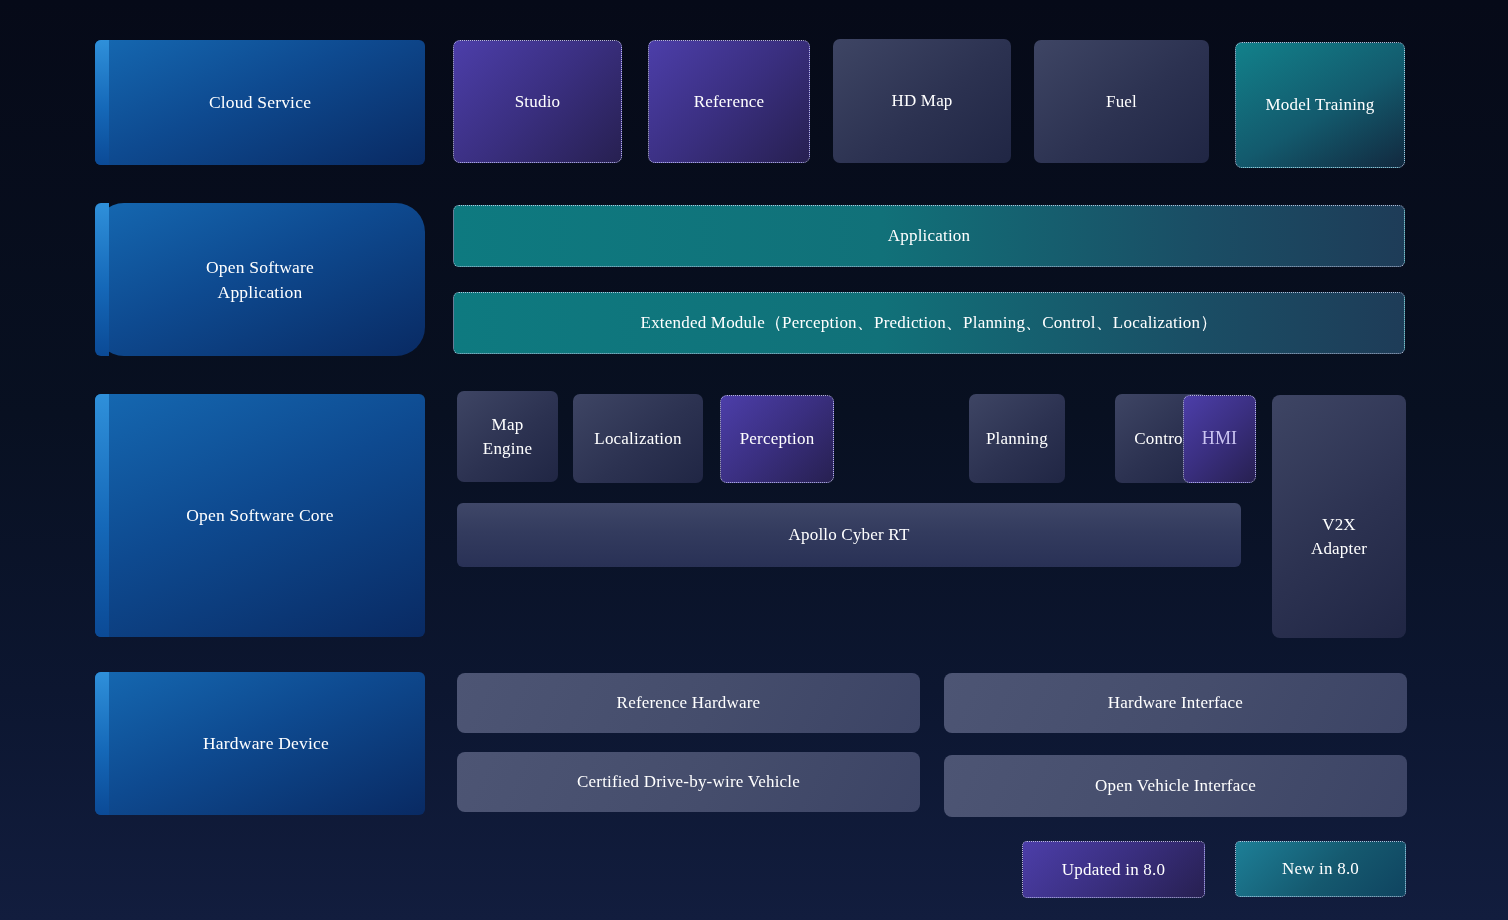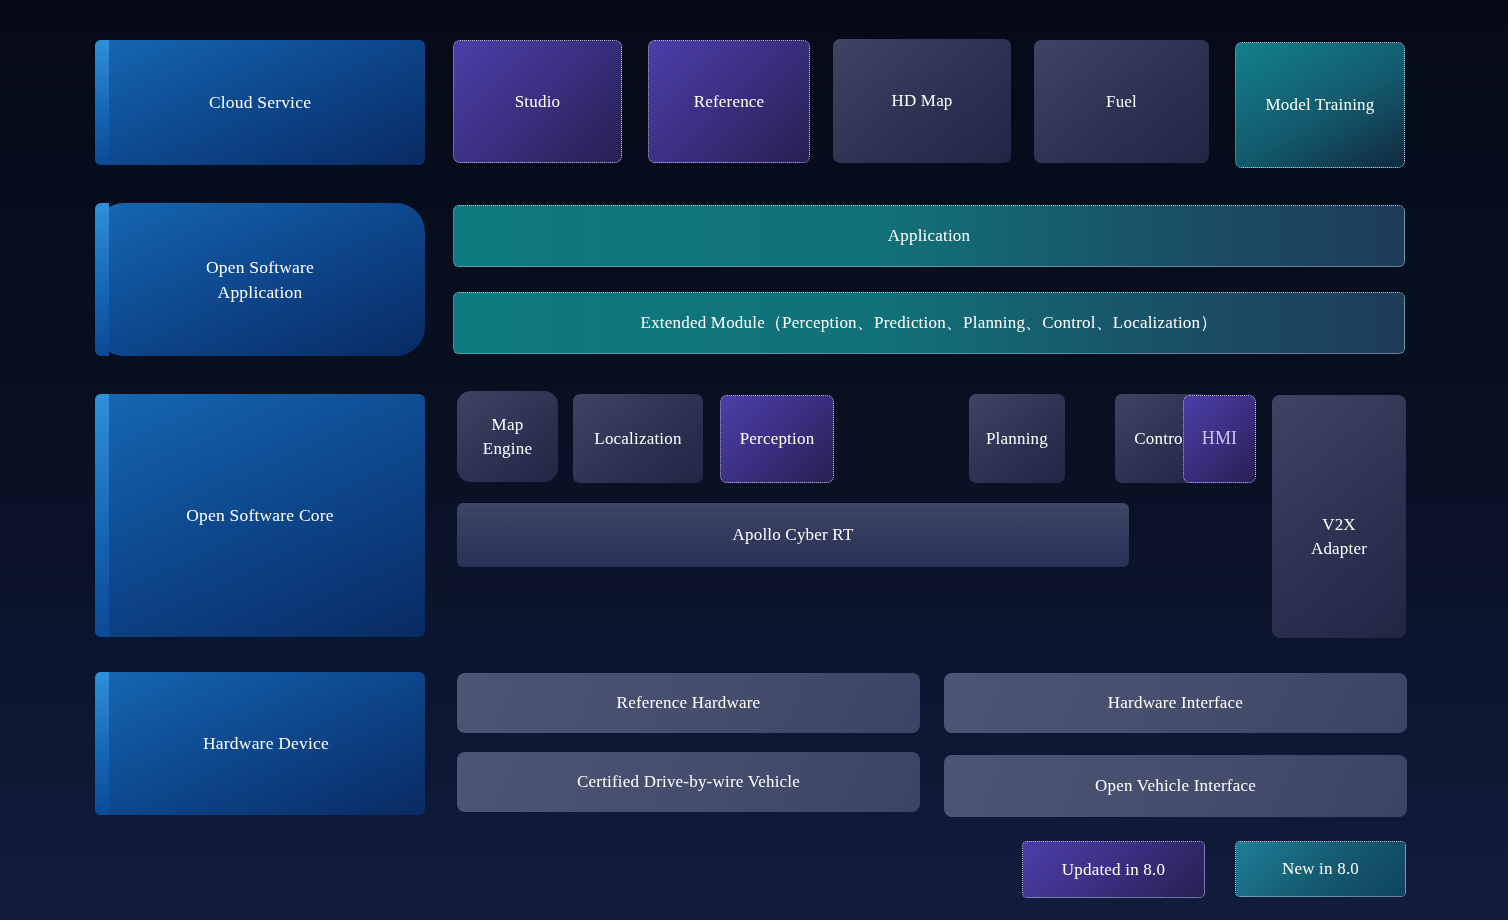--- a/index.html
+++ b/index.html
@@ -105,42 +105,42 @@
     <span>Model Training</span>
   </div>
 
   <div class="block bar-teal" style="left:453px; top:205px; width:952px; height:62px;">
     <span>Application</span>
   </div>
   <div class="block bar-teal" style="left:453px; top:292px; width:952px; height:62px;">
     <span>Extended Module（Perception、Prediction、Planning、Control、Localization）</span>
   </div>
 
-  <div class="block chip-dark narrow-sm" style="left:457px; top:391px; width:101px; height:91px;border-radius:14px;">
+  <div class="block chip-dark narrow-sm" style="left:457px; top:391px; width:101px; height:91px;">
     <span>Map Engine</span>
   </div>
   <div class="block chip-dark" style="left:573px; top:394px; width:130px; height:89px;">
     <span>Localization</span>
   </div>
   <div class="block chip-purple" style="left:720px; top:395px; width:114px; height:88px;">
     <span>Perception</span>
   </div>
   <div class="block chip-dark" style="left:969px; top:394px; width:96px; height:89px;">
     <span>Planning</span>
   </div>
   <div class="block chip-dark" style="left:1078px; top:394px; width:92px; height:89px;margin-left:37px;">
     <span>Control</span>
   </div>
   <div class="block chip-purple hmi-text" style="left:1183px; top:395px; width:73px; height:88px; font-size:18px;">
     <span>HMI</span>
   </div>
   <div class="block chip-dark narrow" style="left:1272px; top:395px; width:134px; height:243px; border-radius:8px;">
     <span>V2X Adapter</span>
   </div>
-  <div class="block bar-slate" style="left:457px; top:503px; width:672px; height:64px;">
+  <div class="block bar-slate" style="left:457px; top:503px; width:784px; height:64px;">
     <span>Apollo Cyber RT</span>
   </div>
 
   <div class="block chip-light" style="left:457px; top:673px; width:463px; height:60px;">
     <span>Reference Hardware</span>
   </div>
   <div class="block chip-light" style="left:944px; top:673px; width:463px; height:60px;">
     <span>Hardware Interface</span>
   </div>
   <div class="block chip-light" style="left:457px; top:752px; width:463px; height:60px;">

